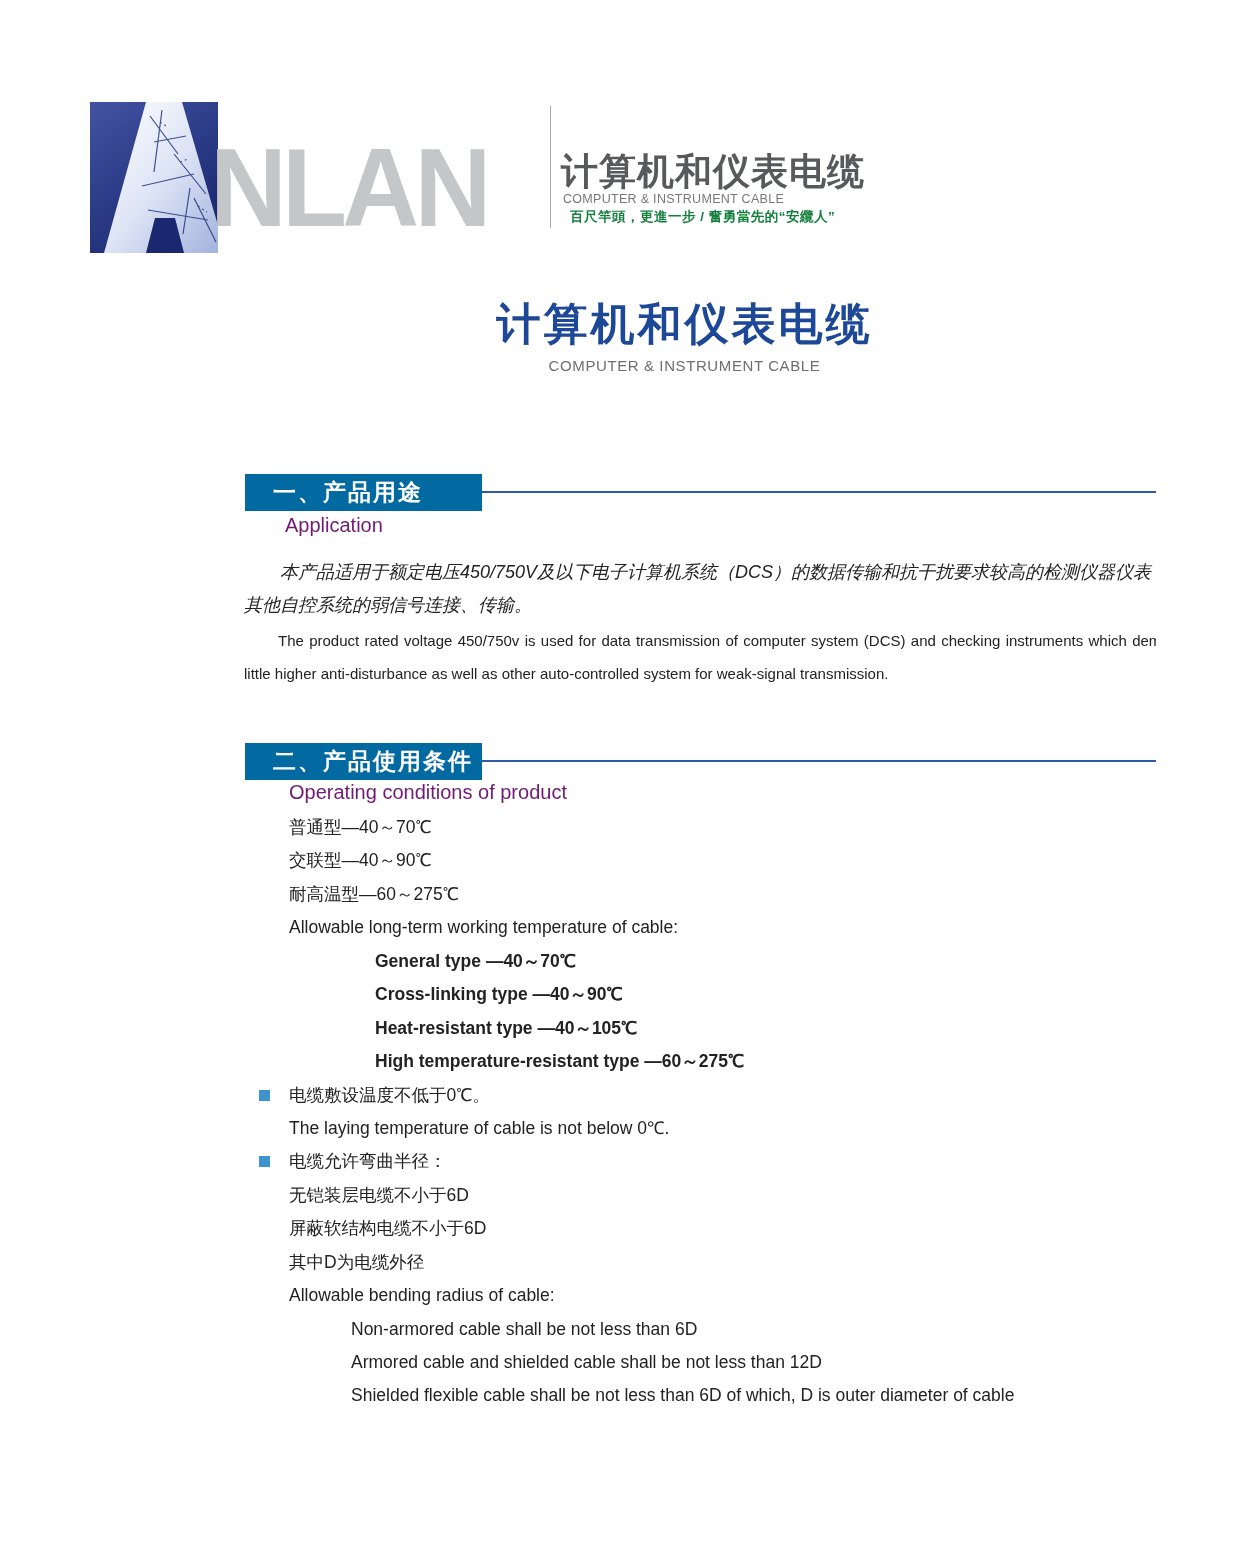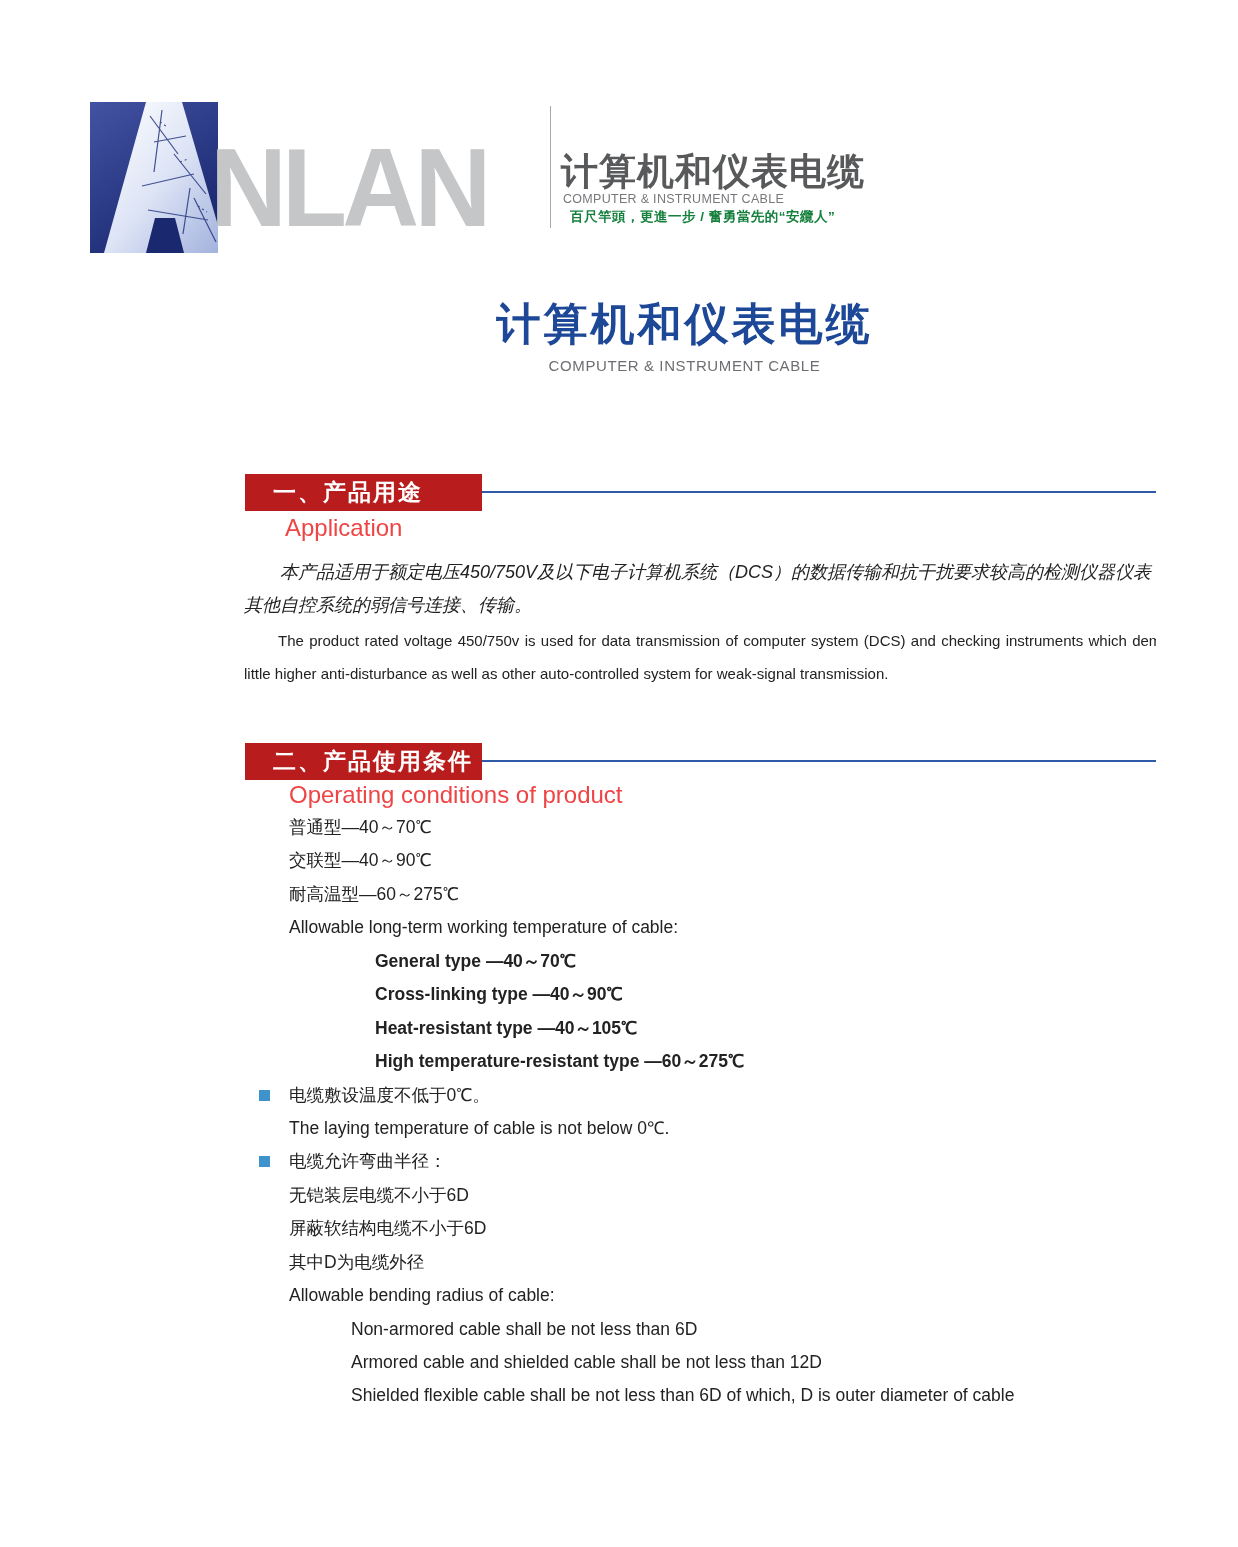--- a/index.html
+++ b/index.html
@@ -23,29 +23,29 @@
   .header-slogan   { position:absolute; left:488px; top:208px; font-size:13.5px; font-weight:bold; color:#15803d; letter-spacing:.5px; }
   .corner-photo { position:absolute; left:1135px; top:100px; width:103px; height:153px; background:#b4b5b7; overflow:hidden; }
 
   
   .page-title { position:absolute; left:0; top:295px; width:1205px; text-align:center;
                 font-size:44px; font-weight:bold; color:#1d4797; letter-spacing:3px; }
   .page-subtitle { position:absolute; left:0; top:357px; width:1205px; text-align:center;
                    font-size:15px; color:#6d6e71; letter-spacing:.6px; }
 
   
-  .sec-box { position:absolute; left:163px; width:237px; height:37px; background:#b91c1c;
+  .sec-box { position:absolute; left:163px; width:237px; height:37px; background:#0369a1;
              color:#ffffff; font-size:23px; font-weight:bold; line-height:36px;
              padding-left:28px; letter-spacing:2px; }
   .sec-box.s1 { top:474px; }
   .sec-box.s2 { top:743px; }
   .sec-line { position:absolute; left:400px; width:736px; height:2px; background:#2e5aa8; }
   .sec-line.s1 { top:491px; }
   .sec-line.s2 { top:760px; }
-  .sec-sub { position:absolute; font-size:24px; color:#ef4444; }
+  .sec-sub { position:absolute; font-size:20px; color:#701a75; }
   .sec-sub.s1 { left:203px; top:514px; }
   .sec-sub.s2 { left:207px; top:781px; }
 
   
   .para { position:absolute; left:162px; width:976px; font-size:18px; line-height:33px; color:#222222; }
   .para.zh { top:556px; text-indent:36px;font-style:italic; }
   .para.en { top:624px; font-size:15px; text-indent:34px; text-align:justify; }
 
   
   .cond-list { position:absolute; left:162px; top:811px; width:1010px; }

